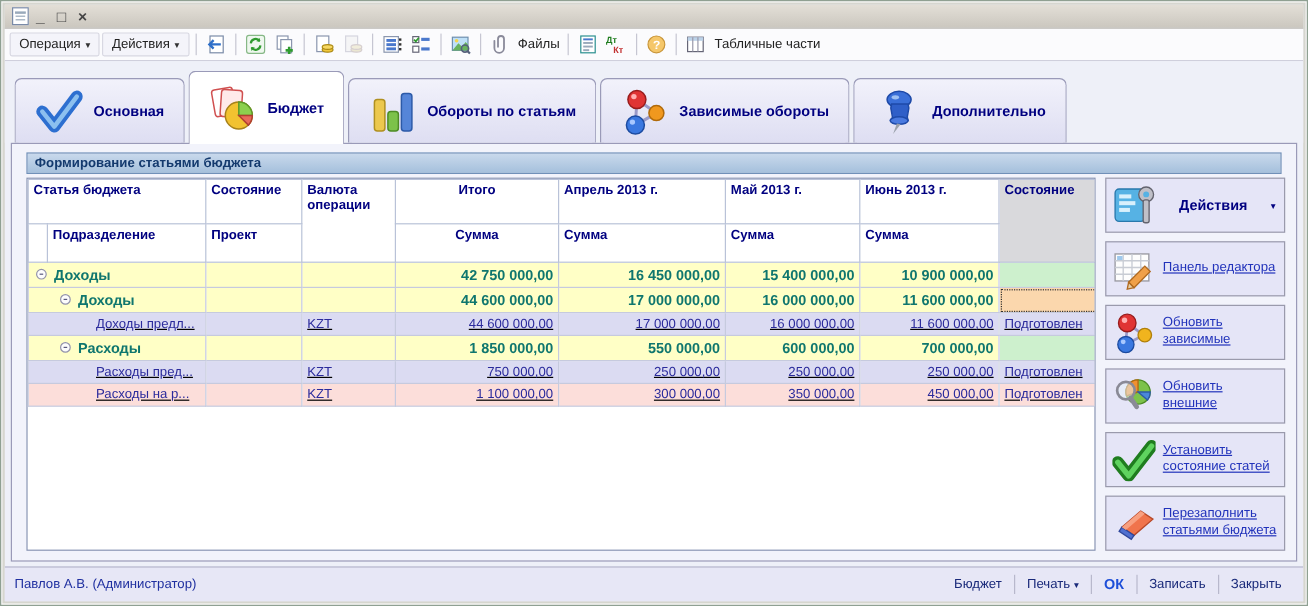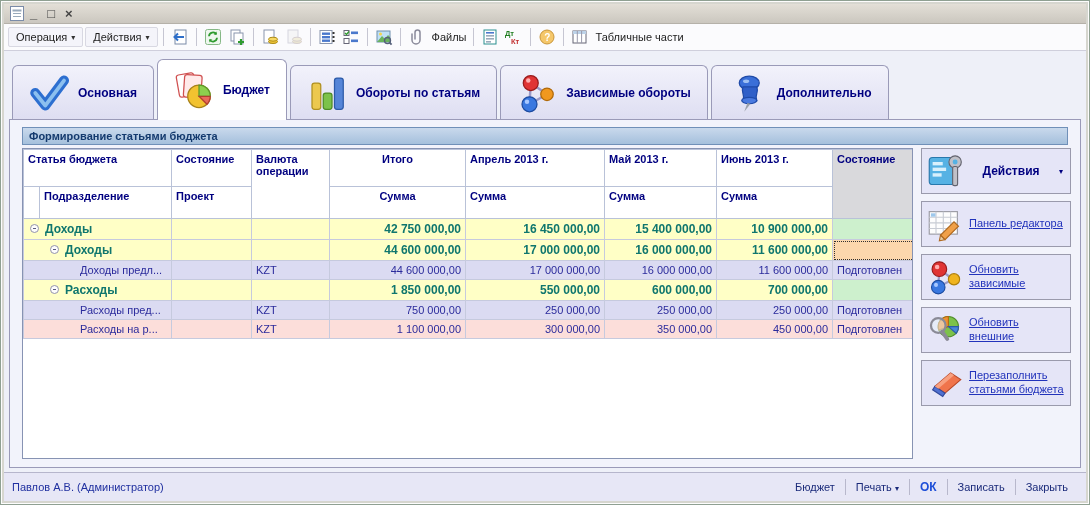--- a/index.html
+++ b/index.html
@@ -44,21 +44,21 @@
   table.grid{ border-collapse:collapse; table-layout:fixed; width:891px; font-size:11px;}
   .grid td{ border:1px solid #c6cade; overflow:hidden; white-space:nowrap; padding:1px 4px; color:#2b2b9c;}
   .grid tr.h1 td, .grid tr.h2 td{ background:#fff; color:#000080; font-weight:bold; border-color:#b9c2d8; vertical-align:top; padding-top:3px;}
   .grid tr.h1 td{ height:37px;}
   .grid tr.h2 td{ height:32px;}
   .grid td.c{ text-align:center;}
   .grid td.num{ text-align:right;}
   .grid td.hd-st{ background:#d9d9dc !important; }
   tr.group{ height:21px;}
   tr.group td{ background:#ffffc6; color:#0f766e; font-weight:bold; font-size:12px;}
-  tr.leaf{ height:19px;}
+  tr.leaf{ height:19px;text-decoration:underline;}
   tr.lav td{ background:#dbdbf2;}
   tr.pink td{ background:#fcdeda;margin-top:12px;}
   td.st-green{ background:#cdf0cd !important;}
   td.st-sel{ background:#fbd7ad !important; outline:1px dotted #303030; outline-offset:-2px;}
   td.st-text{ font-weight:normal; font-size:11px; color:#2b2b9c;}
   .lvl1{ padding-left:6px !important;}
   .lvl2{ padding-left:26px !important;}
   .lvl3{ padding-left:56px !important; font-weight:normal;}
   .exp{ display:inline-block; width:9px; height:9px; border:1px solid #9393ab; border-radius:50%;
     background:#fdfdfd; position:relative; margin-right:6px; vertical-align:0px;}
@@ -407,20 +407,27 @@
               <circle cx="19" cy="13" r="9" fill="#7cc24a" stroke="#4e8c26"></circle>
               <path d="M19 13 L19 4 A9 9 0 0 0 10.5 16 Z" fill="#f09030" stroke="#b06a10"></path>
               <path d="M19 13 L26 19 A9 9 0 0 0 28 13 Z" fill="#4a88d8" stroke="#2c5aa8"></path>
               <circle cx="10" cy="12" r="6.5" fill="#e8f2fa" fill-opacity="0.55" stroke="#8a8a96" stroke-width="2"></circle>
               <path d="M13.5 17.5 L18 24" stroke="#8a8a96" stroke-width="3.5" stroke-linecap="round"></path>
             </svg>
           <span class="slabel">Обновить внешние</span>
         </div>
         <div class="sbtn">
           <svg class="sico" viewBox="0 0 32 32">
+              <path d="M4 18 L12 28 L29 6" stroke="#1f7d1f" stroke-width="9" fill="none" stroke-linecap="round" stroke-linejoin="round"></path>
+              <path d="M4 18 L12 28 L29 6" stroke="#5fd35f" stroke-width="4" fill="none" stroke-linecap="round" stroke-linejoin="round"></path>
+            </svg>
+          <span class="slabel">Установить состояние статей</span>
+        </div>
+        <div class="sbtn">
+          <svg class="sico" viewBox="0 0 32 32">
               <path d="M7 19 L21 7 L30 13 L16 25 Z" fill="#f0744c" stroke="#b84828"></path>
               <path d="M7 19 L16 25 L14 28 L5 22 Z" fill="#5070d0" stroke="#30489c"></path>
               <path d="M21 7 L24 9 L10 21 L7 19 Z" fill="#f8a080"></path>
             </svg>
           <span class="slabel">Перезаполнить статьями бюджета</span>
         </div>
       </div>
     </div>
   </div>
 

